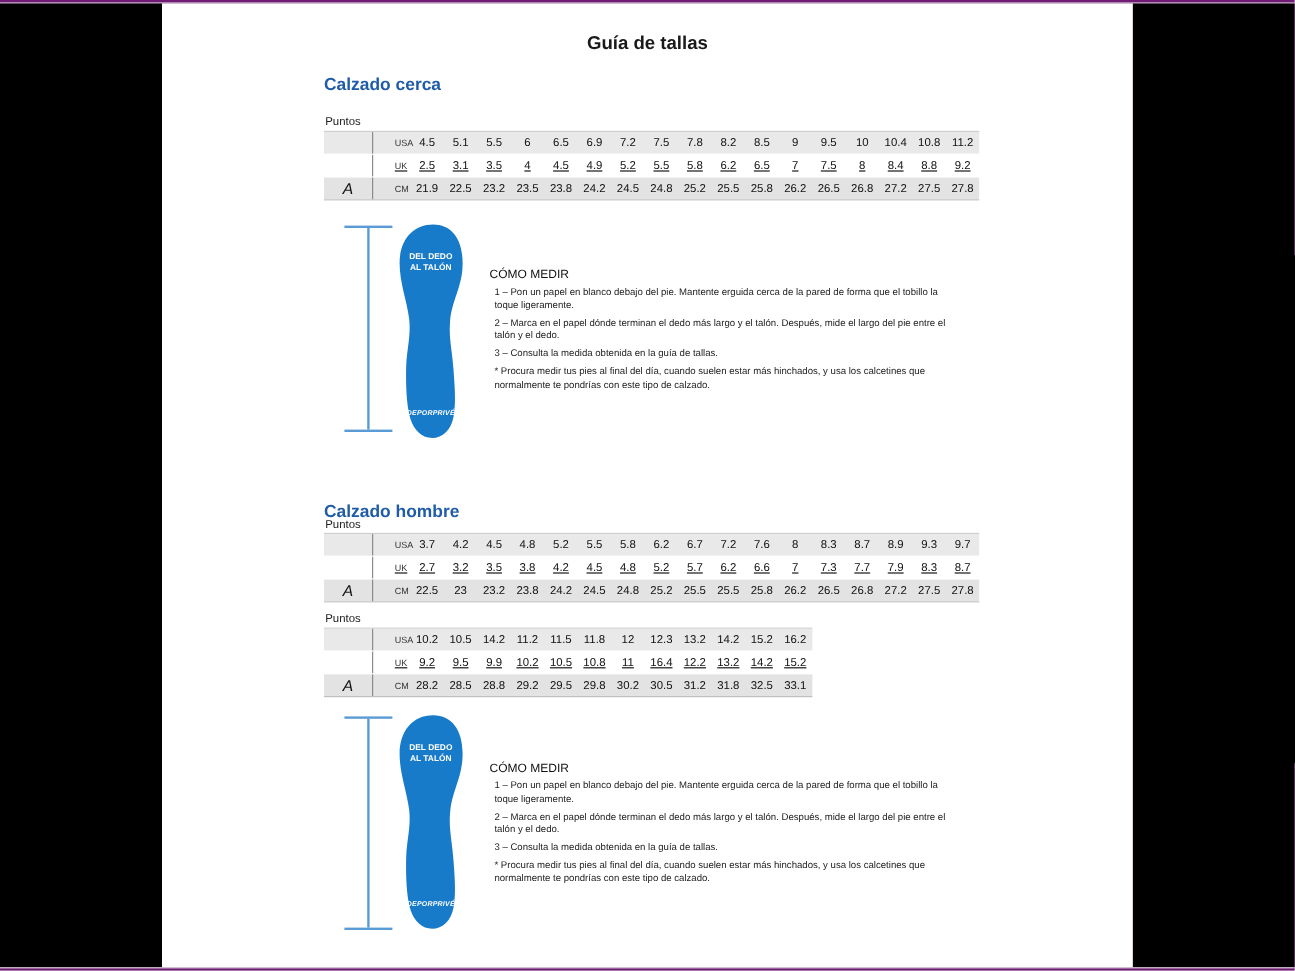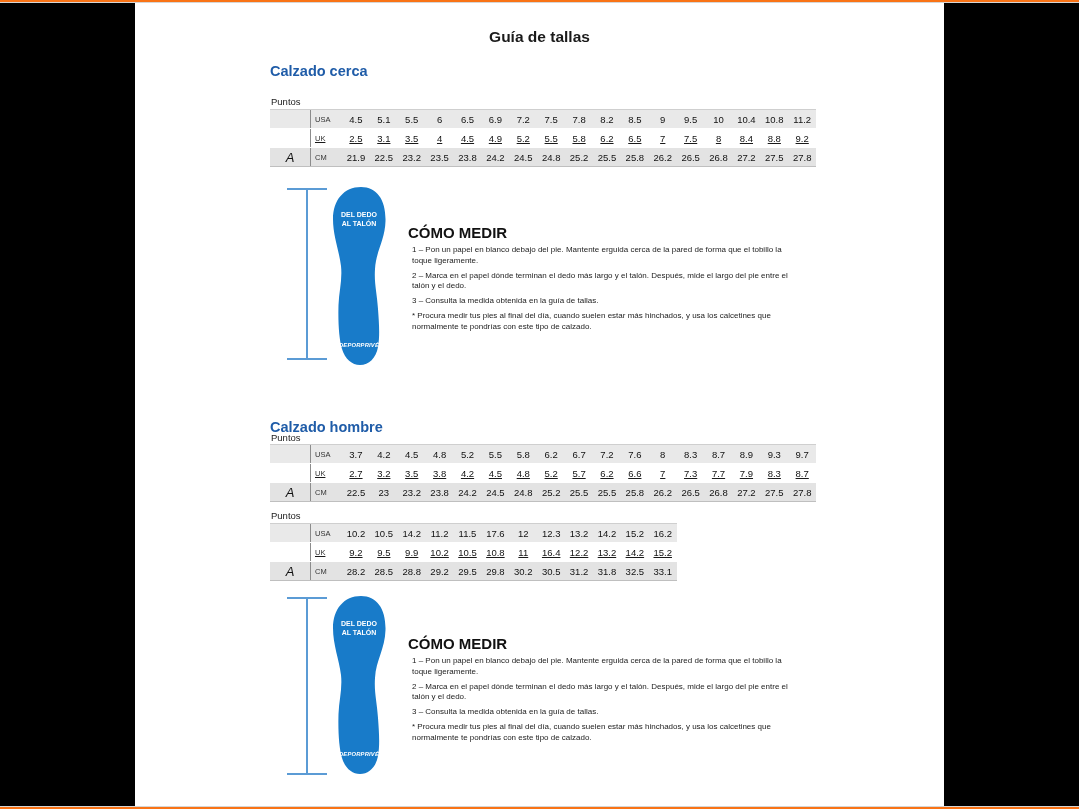--- a/index.html
+++ b/index.html
@@ -1,17 +1,17 @@
 <!DOCTYPE html>
 <html><head>
 <meta charset="utf-8">
 <style>
   html,body{margin:0;padding:0;background:#fff;}
   body{font-family:"Liberation Sans","DejaVu Sans",sans-serif;color:#1a1a1a;}
-  .stage{position:relative;width:1079px;height:809px;background:#f97316;overflow:hidden;}
+  .stage{position:relative;width:1079px;height:809px;background:#701a75;overflow:hidden;}
   .edge-line{position:absolute;left:0;width:1079px;height:1px;background:#d6d6d6;}
   .edge-top{top:2px;}
   .edge-bottom{top:806px;}
   .black-bar{position:absolute;top:3px;height:803px;background:#000;}
   .bar-left{left:0;width:135px;}
   .bar-right{left:944px;width:135px;}
   .content{position:absolute;left:135px;top:3px;width:809px;height:803px;background:#fff;}
 
   .page-title{position:absolute;left:0;top:25px;width:809px;text-align:center;
     font-size:15.5px;font-weight:600;color:#1a1a1a;}
@@ -19,38 +19,38 @@
   .points-label{position:absolute;left:136px;font-size:9.5px;color:#222;}
 
   .stable{position:absolute;left:135px;border-top:1px solid #cfcfcf;border-bottom:1px solid #bfbfbf;}
   .trow{display:flex;height:18px;margin-bottom:1px;background:#fff;}
   .trow:last-child{margin-bottom:0;}
   .trow.r0{background:#e9e9e9;}
   .trow.r1{background:#ffffff;text-decoration:underline;}
   .trow.r2{background:#e3e3e3;}
   .cell{display:flex;align-items:center;box-sizing:border-box;}
   .cell.corner{width:40px;justify-content:center;font-style:italic;font-size:13px;color:#111;}
-  .cell.rlabel{width:32px;border-left:1px solid #8c8c8c;padding-left:4px;font-size:7.5px;color:#333;text-align:center;}
+  .cell.rlabel{width:32px;border-left:1px solid #8c8c8c;padding-left:18px;font-size:7.5px;color:#333;text-align:center;}
   .cell.num{width:27.9px;justify-content:center;font-size:9.5px;color:#111;}
 
   .dimline{position:absolute;width:40px;}
   .dimline .cap{position:absolute;left:0;width:40px;height:2px;background:#5b9bd5;}
   .dimline .cap-top{top:0;}
   .dimline .cap-bot{bottom:0;}
   .dimline .stem{position:absolute;left:19px;top:2px;bottom:2px;width:2px;background:#5b9bd5;}
 
   .footfig{position:absolute;width:62px;height:180px;}
   .footfig svg{position:absolute;left:0;top:0;}
   .foot-label{position:absolute;left:0;top:24px;width:62px;text-align:center;
     color:#fff;font-size:7px;line-height:9px;font-weight:600;}
   .foot-brand{position:absolute;left:0;top:156px;width:62px;text-align:center;
     color:#fff;font-size:5.8px;font-weight:700;font-style:italic;letter-spacing:.2px;}
 
   .howto{position:absolute;left:273px;width:392px;}
-  .howto h3{margin:0 0 3px 0;font-size:15px;font-weight:700;color:#111;}
+  .howto h3{margin:0 0 3px 0;font-size:10px;font-weight:400;color:#111;}
   .howto p{margin:4px;font-size:8px;line-height:10.8px;color:#222;}
 </style>
 </head>
 <body>
 
 <div class="stage">
   <div class="edge-line edge-top"></div>
   <div class="black-bar bar-left"></div>
   <div class="black-bar bar-right"></div>
   <div class="edge-line edge-bottom"></div>
@@ -225,21 +225,21 @@
     <div class="points-label" style="top:507px;">Puntos</div>
     <div class="stable" style="top:520px;">
         <div class="trow r0">
           <div class="cell corner"></div>
           <div class="cell rlabel">USA</div>
           <div class="cell num">10.2</div>
           <div class="cell num">10.5</div>
           <div class="cell num">14.2</div>
           <div class="cell num">11.2</div>
           <div class="cell num">11.5</div>
-          <div class="cell num">17.6</div>
+          <div class="cell num">11.8</div>
           <div class="cell num">12</div>
           <div class="cell num">12.3</div>
           <div class="cell num">13.2</div>
           <div class="cell num">14.2</div>
           <div class="cell num">15.2</div>
           <div class="cell num">16.2</div>
         </div>
         <div class="trow r1">
           <div class="cell corner"></div>
           <div class="cell rlabel">UK</div>

